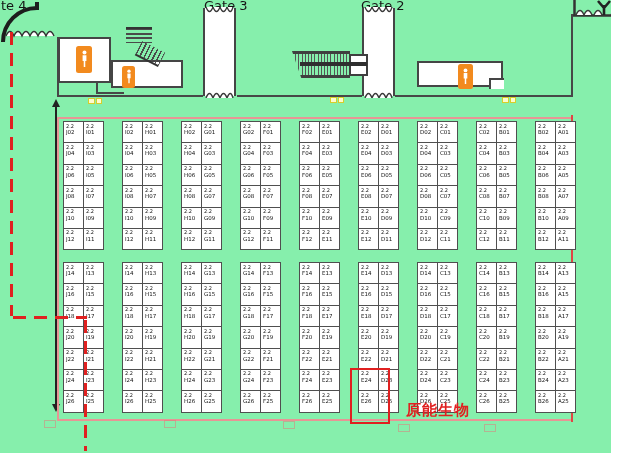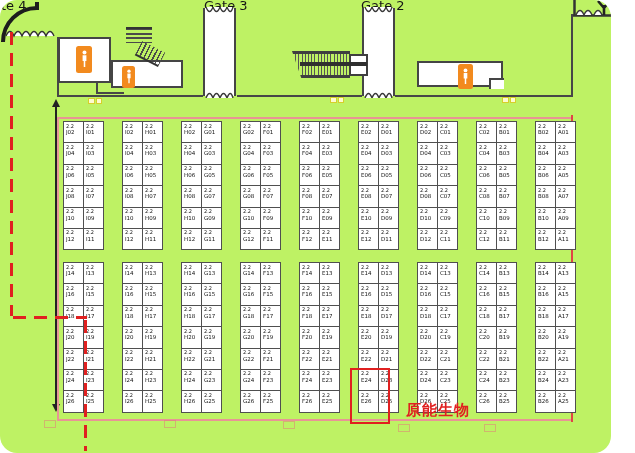--- a/index.html
+++ b/index.html
@@ -1,21 +1,21 @@
 <!DOCTYPE html>
 <html style="--boundary-red: #e02020; --outline-pink: #e89595; --right-border-red: #e04545; --restroom-orange: #f28a1e; --marker-yellow: #d6cf2a; --booth-border: #4f4f4f;"><head>
 <meta charset="utf-8">
 <style>
   :root{
     --boundary-red:#e02020; --outline-pink:#e89595; --right-border-red:#e04545;
     --restroom-orange:#f28a1e; --marker-yellow:#d6cf2a; --booth-border:#4f4f4f;
   }
   html,body{margin:0;padding:0;background:#fff;}
-  .stage{position:relative;width:611px;height:453px;background:#bef264;overflow:hidden;
-         font-family:"DejaVu Sans","Liberation Sans",sans-serif;border-radius:17px;}
+  .stage{position:relative;width:611px;height:453px;background:#86efac;overflow:hidden;
+         font-family:"DejaVu Sans","Liberation Sans",sans-serif;}
   .abs{position:absolute;}
   .wall{position:absolute;background:#474747;}
   .gate-label{position:absolute;font-size:13px;color:#151515;white-space:nowrap;}
   .corridor{position:absolute;border-left:2px solid #454545;border-right:2px solid #454545;background:#fff;box-sizing:border-box;}
   .scallop{position:absolute;left:0;width:100%;height:9px;}
   .scallop.top{top:-1px;transform:scaleY(-1);}
   .scallop.bot{bottom:-2px;}
   .room{position:absolute;border:2px solid #454545;background:#fff;box-sizing:border-box;}
   .wc{position:absolute;background:var(--restroom-orange);border-radius:2.5px;display:flex;align-items:center;justify-content:center;}
   .stairs-h{position:absolute;background:repeating-linear-gradient(180deg,#4a4a4a 0 1.5px,transparent 1.5px 4.2px);border-top:2.5px solid #333;}

